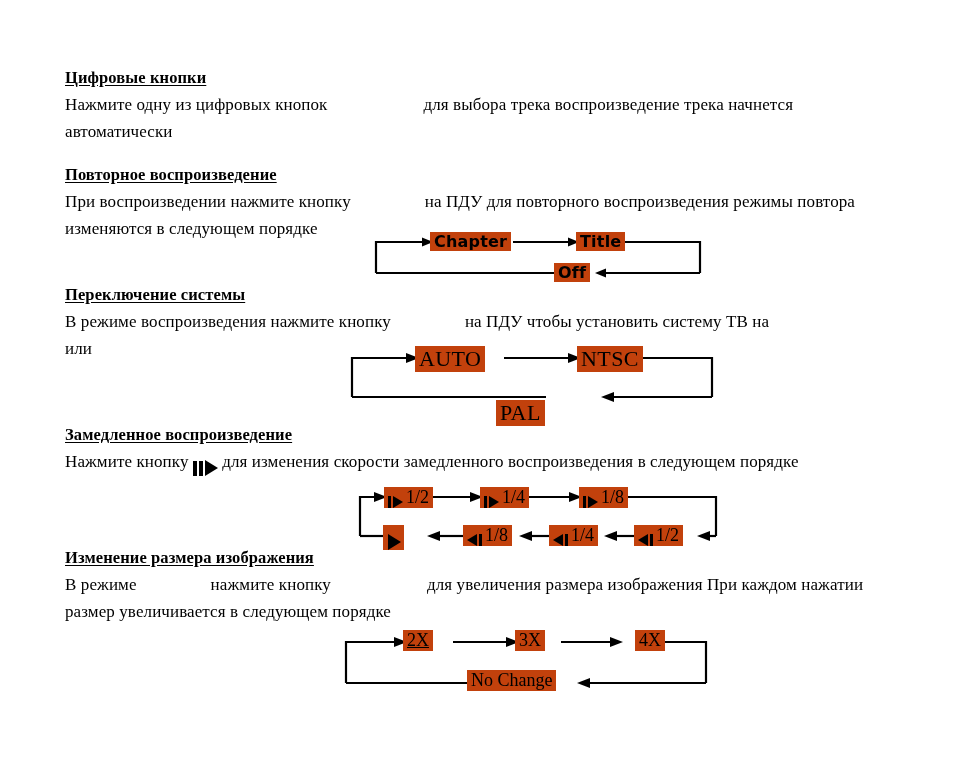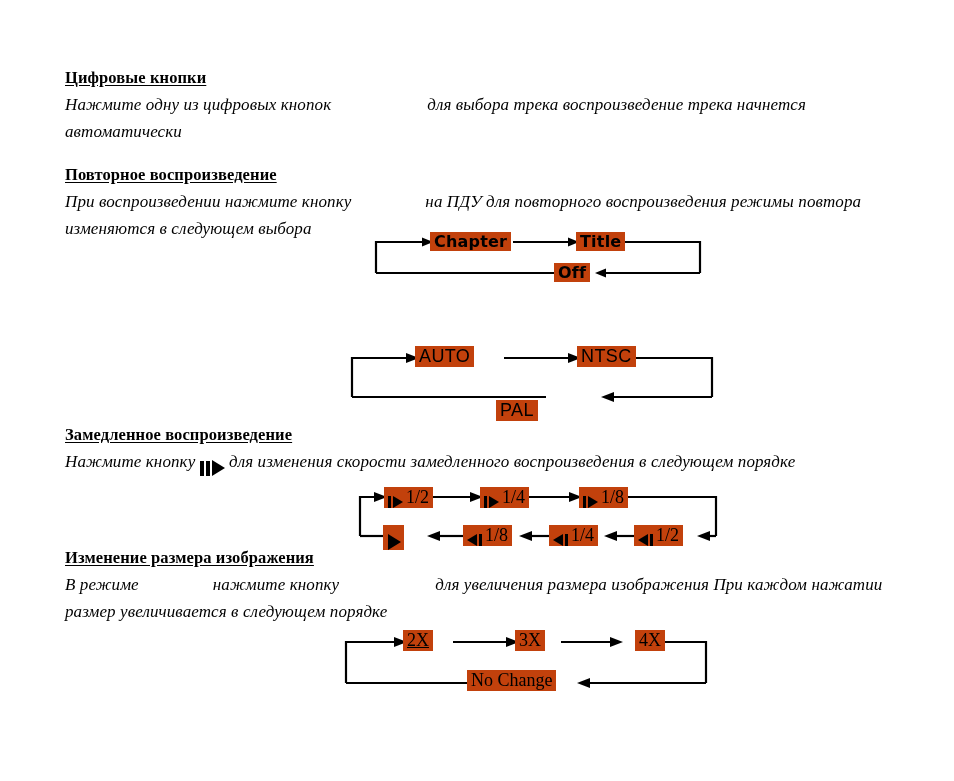--- a/index.html
+++ b/index.html
@@ -36,21 +36,20 @@
     letter-spacing: 0.1px;
     white-space: nowrap;
     margin: 0 0 3px 0;
   }
   .para {
     font-size: 17px;
     line-height: 27px;
     text-align: justify;
     margin: 0;
     letter-spacing: 0.1px;
-    font-style: italic;
   }
   .para.nojust { text-align: left; }
   .gap-md { display: inline-block; width: 74px; }
   .gap-lg { display: inline-block; width: 96px; }
 
   .ppicon {
     display: inline-block;
     font-size: 0;
     vertical-align: -1px;
     line-height: 0;
@@ -99,23 +98,23 @@
     background: #c2410c;
     padding: 0 4px;
   }
   .dlabel.bold-sans {
     font-family: "DejaVu Sans", "Liberation Sans", sans-serif;
     font-weight: bold;
     font-size: 16px;
     letter-spacing: 0.2px;
   }
   .dlabel.sans {
-    font-family: Liberation Sans, sans-serif;
+    font-family: Liberation Serif, serif;
     font-weight: normal;
-    font-size: 18px;
+    font-size: 22px;
     letter-spacing: 0.4px;
   }
   .dlabel.serif {
     font-family: "Liberation Serif", "DejaVu Serif", serif;
     font-size: 18px;
   }
   .icon-frac {
     display: inline-flex;
     align-items: flex-end;
     gap: 3px;
@@ -133,21 +132,21 @@
       <span>Нажмите  одну  из  цифровых  кнопок</span><span class="gap-lg"></span><span>для  выбора  трека   воспроизведение  трека  начнется</span>
     </div>
     <div class="para nojust">автоматически</div>
   </div>
 
   <div class="section" style="top:165px;">
     <div class="heading">Повторное воспроизведение</div>
     <div class="para nojust">
       <span>При воспроизведении нажмите кнопку</span><span class="gap-md"></span><span>на ПДУ для повторного воспроизведения  режимы повтора</span>
     </div>
-    <div class="para nojust">изменяются в следующем выбора</div>
+    <div class="para nojust">изменяются в следующем порядке</div>
   </div>
 
   <div class="diagram" style="left:373px; top:232px; width:330px; height:44px;">
     <svg width="330" height="44" viewBox="0 0 330 44" aria-hidden="true">
       <g stroke="#000" stroke-width="2.2" fill="none">
 
         <path d="M3,41 L3,10 L52,10"></path>
 
         <path d="M52,10 L60,10"></path>
 
@@ -163,20 +162,27 @@
         <polygon points="60,10 49,5.5 49,14.5"></polygon>
         <polygon points="206,10 195,5.5 195,14.5"></polygon>
         <polygon points="222,41 233,36.5 233,45.5"></polygon>
       </g>
     </svg>
     <div class="dlabel bold-sans" style="left:57px; top:0px;">Chapter</div>
     <div class="dlabel bold-sans" style="left:203px; top:0px;">Title</div>
     <div class="dlabel bold-sans" style="left:181px; top:31px;">Off</div>
   </div>
 
+  <div class="section" style="top:285px;">
+    <div class="heading">Переключение системы</div>
+    <div class="para nojust">
+      <span>В режиме воспроизведения нажмите кнопку</span><span class="gap-md"></span><span>на ПДУ  чтобы установить систему ТВ на</span>
+    </div>
+    <div class="para nojust">или</div>
+  </div>
 
   <div class="diagram" style="left:349px; top:346px; width:366px; height:54px;">
     <svg width="366" height="54" viewBox="0 0 366 54" aria-hidden="true">
       <g stroke="#000" stroke-width="2.2" fill="none">
         <path d="M3,51 L3,12 L60,12"></path>
         <path d="M155,12 L222,12"></path>
         <path d="M272,12 L363,12 L363,51"></path>
         <path d="M363,51 L262,51"></path>
         <path d="M197,51 L3,51"></path>
       </g>

